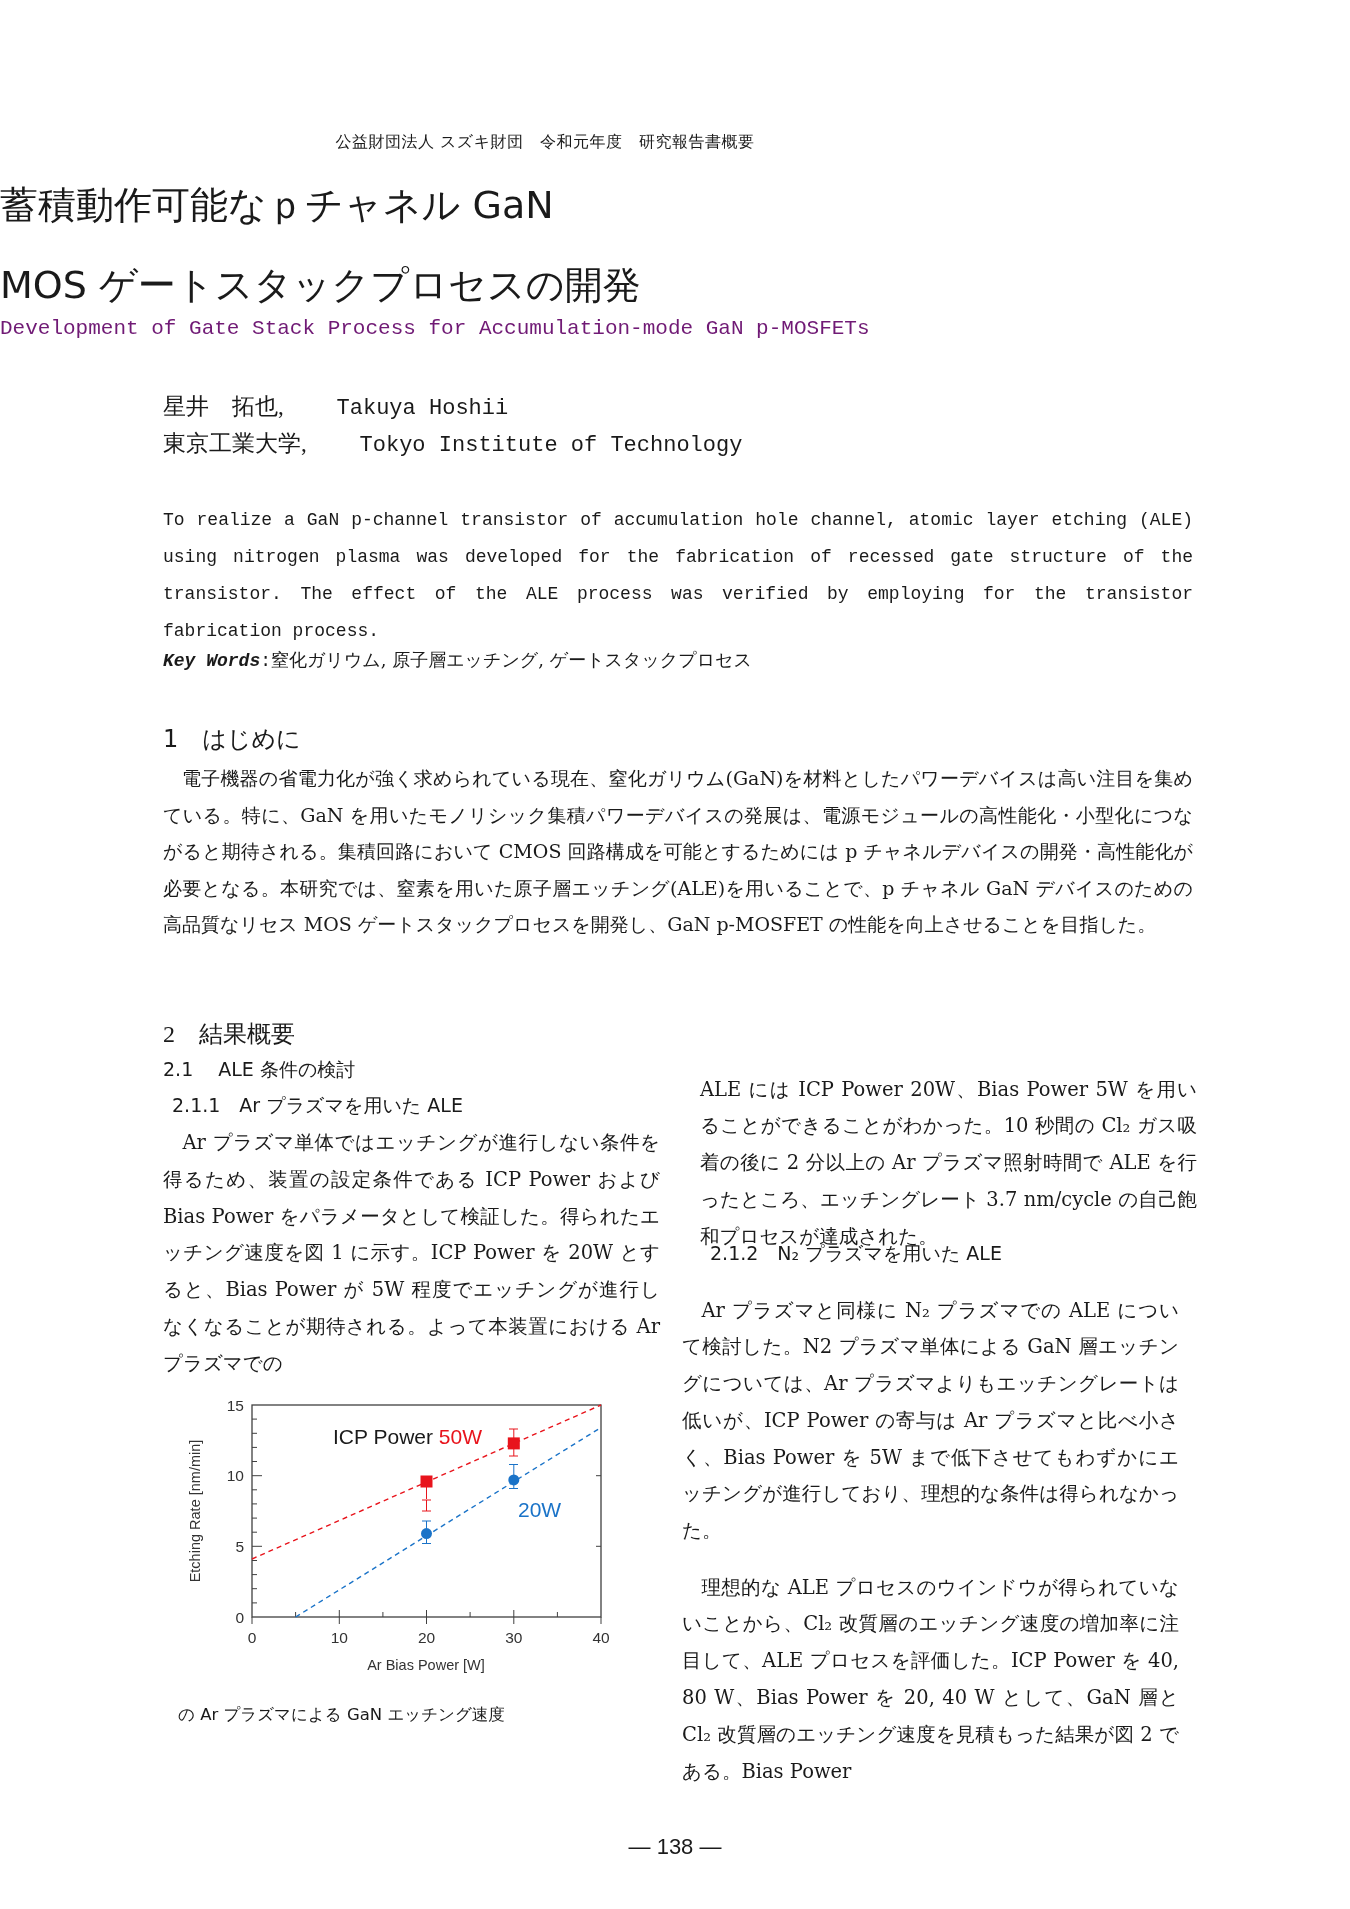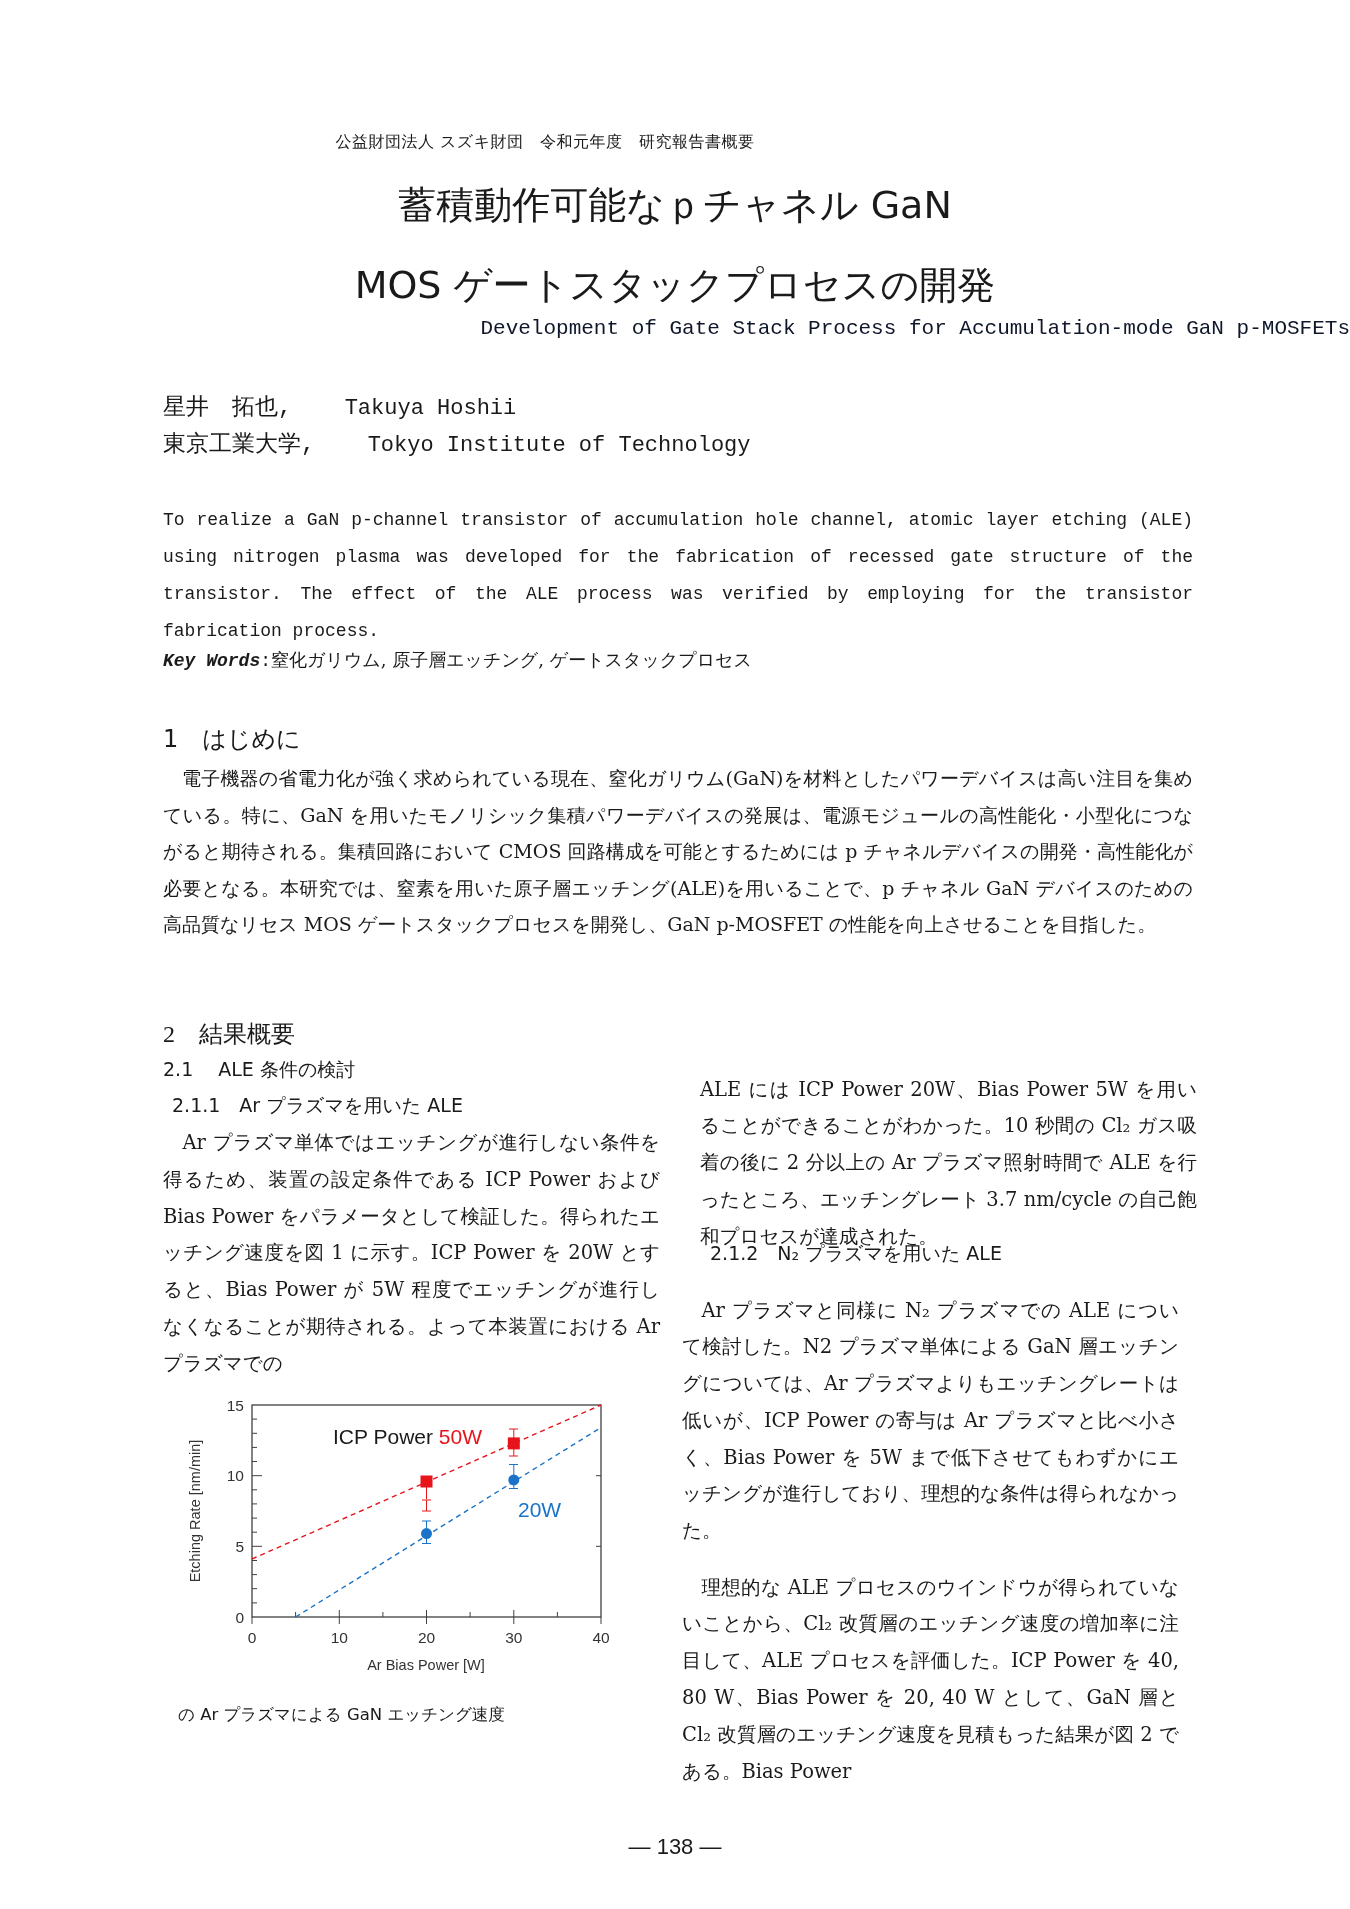--- a/index.html
+++ b/index.html
@@ -1,26 +1,26 @@
 <!DOCTYPE html>
 <html><head>
 <meta charset="utf-8">
 <style>
   html, body { margin: 0; padding: 0; background: #ffffff; }
   body { width: 1350px; height: 1909px; position: relative; overflow: hidden; color: #1a1a1a; }
   .abs { position: absolute; }
 
   .report-header { left: 0; width: 1090px; top: 132px; text-align: center; font-size: 16px; font-family: "DejaVu Sans", sans-serif; letter-spacing: 0.5px; }
-  .title-line { left: 0; width: 1350px; text-align: center; font-size: 38px; font-family: "DejaVu Sans", sans-serif; }
+  .title-line { left: 0; width: 1350px; font-size: 38px; font-family: "DejaVu Sans", sans-serif; }
   .title-line-1 { top: 180px; }
   .title-line-2 { top: 260px; }
-  .title-en { left: 0; width: 1350px; top: 317px; text-align: right; font-size: 21px; font-family: "Liberation Mono", monospace; color: #0f172a; }
+  .title-en { left: 0; width: 1350px; top: 317px; text-align: left; font-size: 21px; font-family: "Liberation Mono", monospace; color: #701a75; }
 
   .author-line { left: 163px; font-size: 22px; font-family: "Liberation Mono", monospace; }
-  .author-line .jp { font-family: Liberation Mono, monospace; font-size: 23px; }
+  .author-line .jp { font-family: Liberation Serif, serif; font-size: 23px; }
   .author-1 { top: 391px; }
   .author-2 { top: 428px; }
 
   .abstract { left: 163px; width: 1030px; top: 502px; font-family: "Liberation Mono", monospace; font-size: 18px; line-height: 37px; text-align: justify; text-align-last: left; }
   .abstract p { margin: 0; }
   .keywords { left: 163px; top: 648px; font-size: 18px; font-family: "Liberation Mono", monospace; }
   .keywords .kw-label { font-style: italic; font-weight: bold; }
   .keywords .kw-values { font-family: "DejaVu Serif", serif; font-size: 18px; }
 
   .section-heading { font-family: "DejaVu Sans", sans-serif; font-size: 24px; font-weight: normal; }

